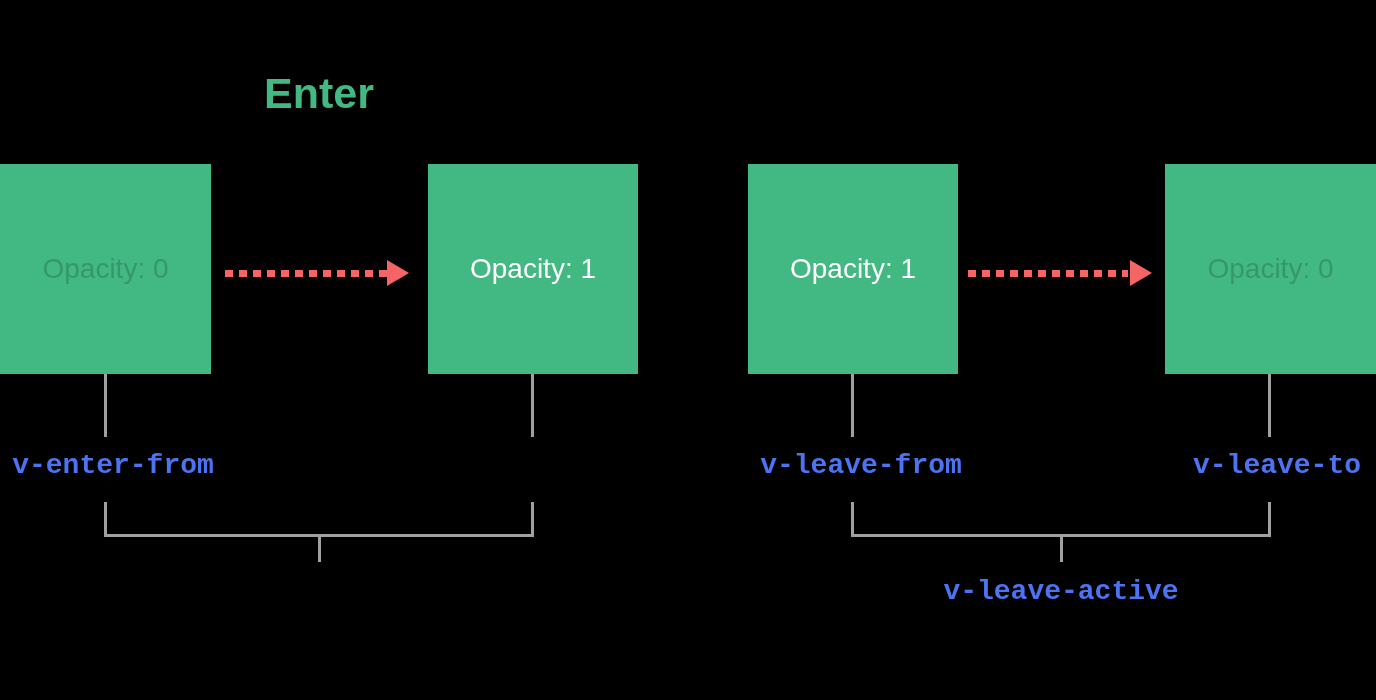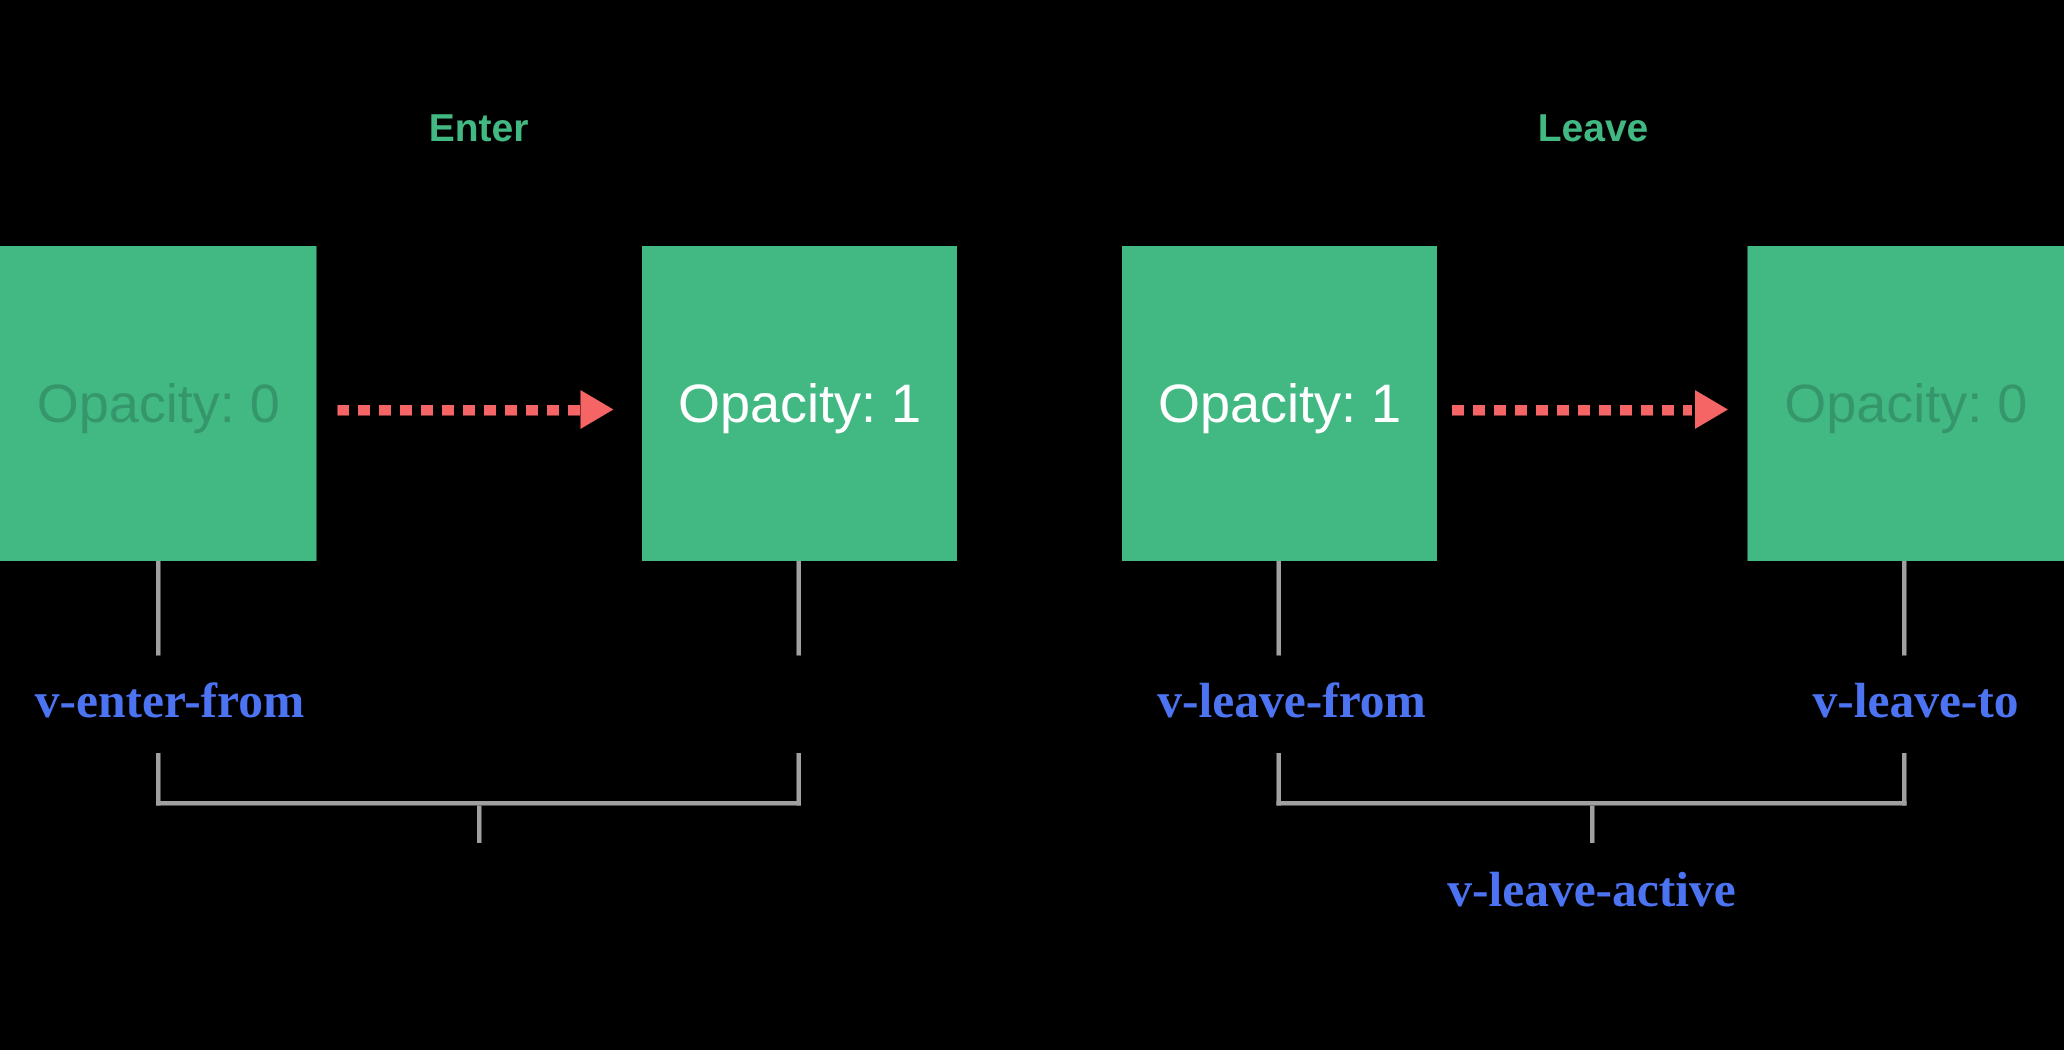--- a/index.html
+++ b/index.html
@@ -15,49 +15,49 @@
   html,body{margin:0;padding:0;background:var(--background);}
   .stage{
     position:relative;
     width:1376px;height:700px;
     background:var(--background);
     overflow:hidden;
     font-family:"Liberation Sans", sans-serif;
   }
   .section-title{
     position:absolute;top:72px;
-    font-size:26px;font-weight:700;line-height:1;
+    font-size:43px;font-weight:700;line-height:1;
     color:var(--title_green);
     text-align:center;
   }
   .box{
     position:absolute;top:164px;width:210px;height:210px;
     background:var(--box_green);
     display:flex;align-items:center;justify-content:center;
   }
-  .box-label{font-size:36px;line-height:1;white-space:nowrap;}
+  .box-label{font-size:28px;line-height:1;white-space:nowrap;}
   .box-label.solid{color:var(--box_text_white);}
   .box-label.faint{color:var(--box_text_faint);}
   .dash-line{
     position:absolute;top:270px;height:7px;
     background:repeating-linear-gradient(90deg,var(--arrow_red) 0 8px,transparent 8px 14px);
   }
   .arrow-head{
     position:absolute;top:260px;width:0;height:0;
     border-left:22px solid var(--arrow_red);
     border-top:13px solid transparent;
     border-bottom:13px solid transparent;
   }
   .vline{position:absolute;width:3px;background:var(--line_gray);}
   .hline{position:absolute;height:3px;background:var(--line_gray);}
   .class-label{
     position:absolute;top:452px;
     transform:translateX(-50%);
-    font-family:Liberation Serif, serif;
-    font-weight:700;font-size:33px;line-height:1;
+    font-family:Liberation Mono, monospace;
+    font-weight:700;font-size:28px;line-height:1;
     color:var(--label_blue);
     white-space:nowrap;
   }
   .class-label.active{top:578px;}
 </style>
 </head>
 <body>
 
 <div class="stage">
 
@@ -78,21 +78,20 @@
   <div class="vline" style="left:531px;top:374px;height:63px"></div>
 
   <div class="class-label" style="left:113px">v-enter-from</div>
 
   <div class="vline" style="left:104px;top:502px;height:35px"></div>
   <div class="vline" style="left:531px;top:502px;height:35px"></div>
   <div class="hline" style="left:104px;top:534px;width:430px"></div>
   <div class="vline" style="left:318px;top:537px;height:25px"></div>
 
 
-  <div class="section-title" style="left:748px;width:628px">Leave</div>
 
   <div class="box" style="left:748px;width:210px">
     <span class="box-label solid">Opacity: 1</span>
   </div>
 
   <div class="dash-line" style="left:968px;width:160px"></div>
   <div class="arrow-head" style="left:1130px"></div>
 
   <div class="box" style="left:1165px;width:211px">
     <span class="box-label faint">Opacity: 0</span>

